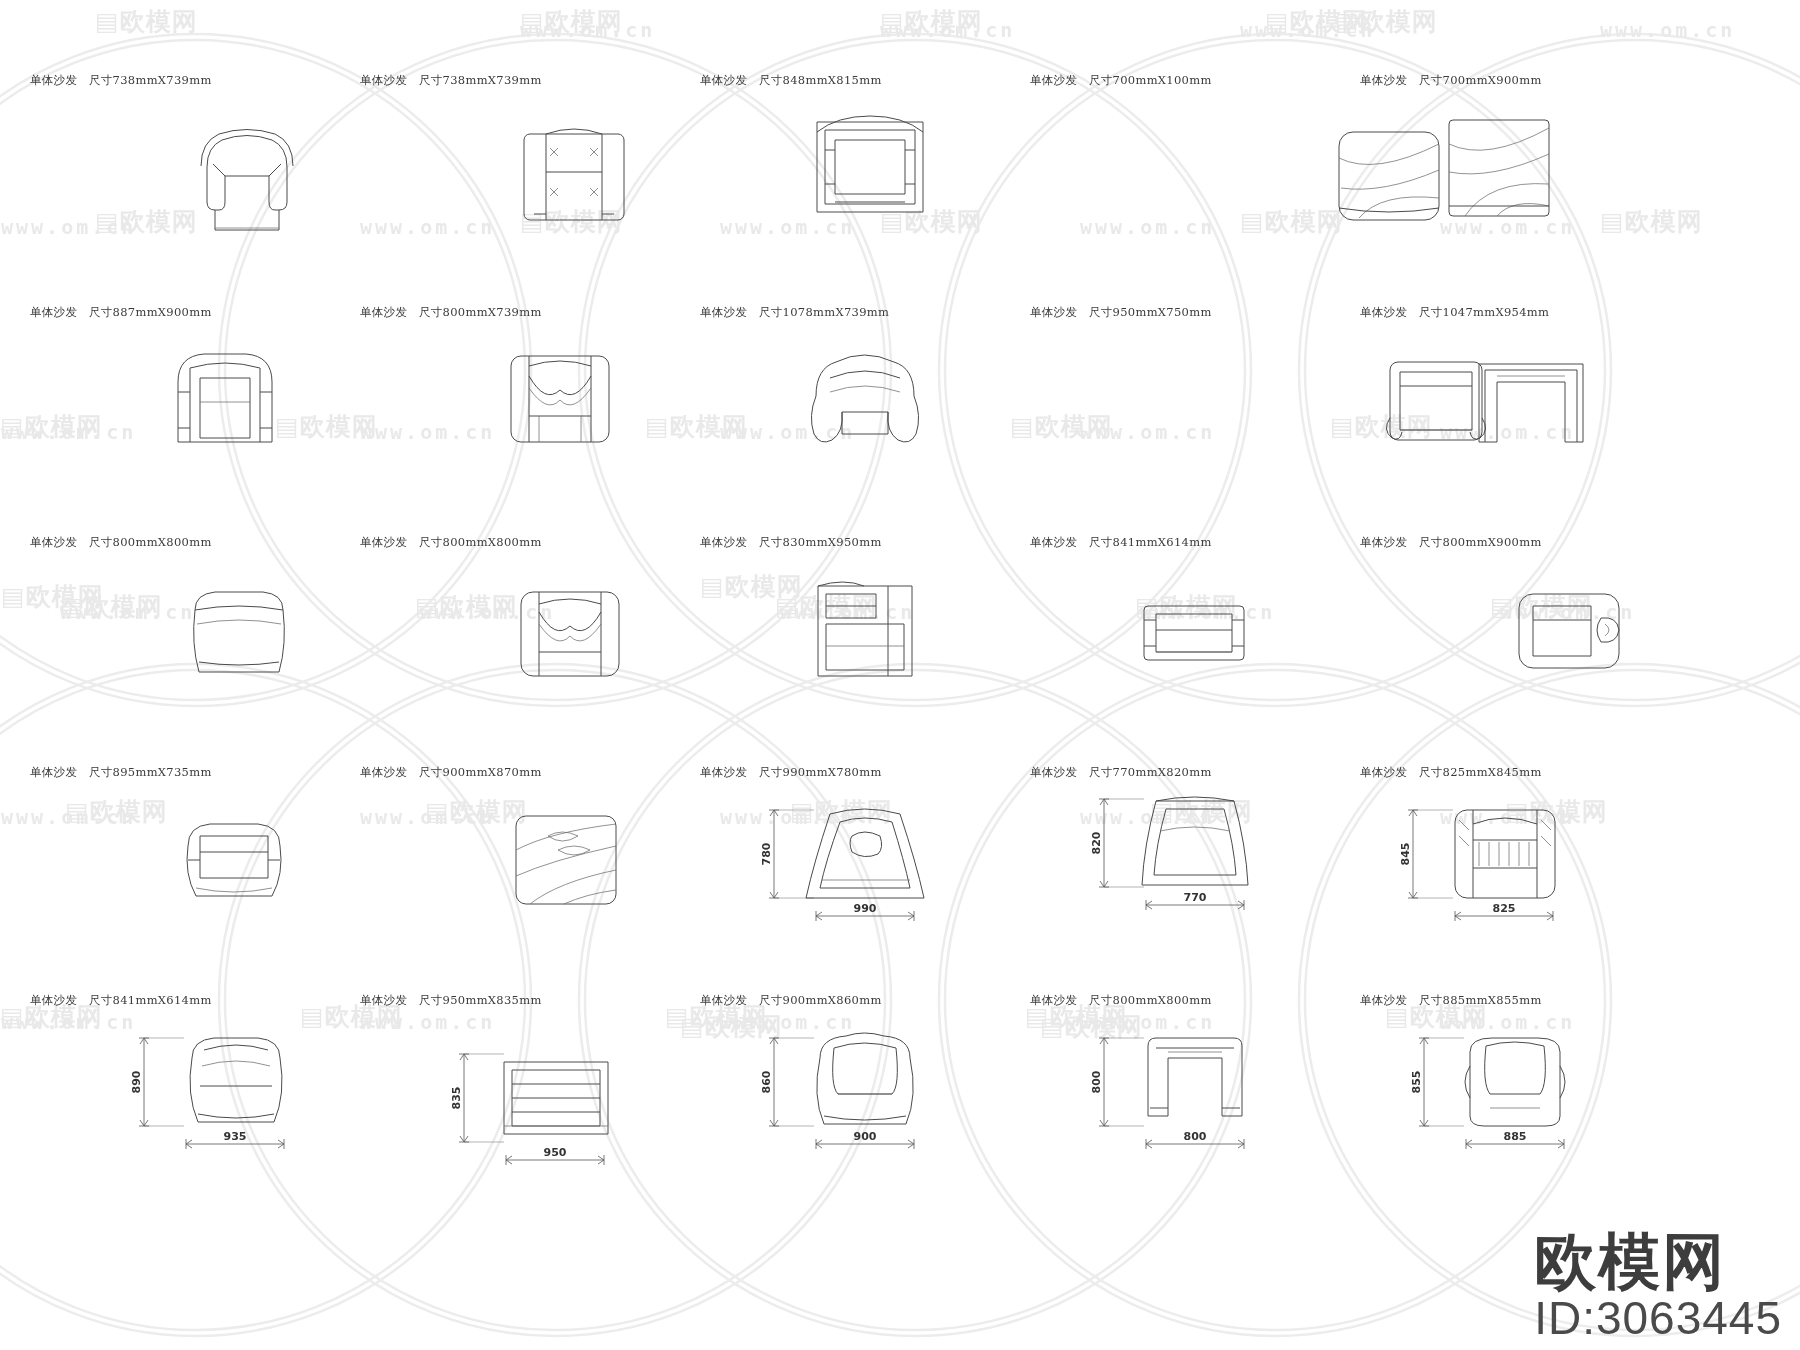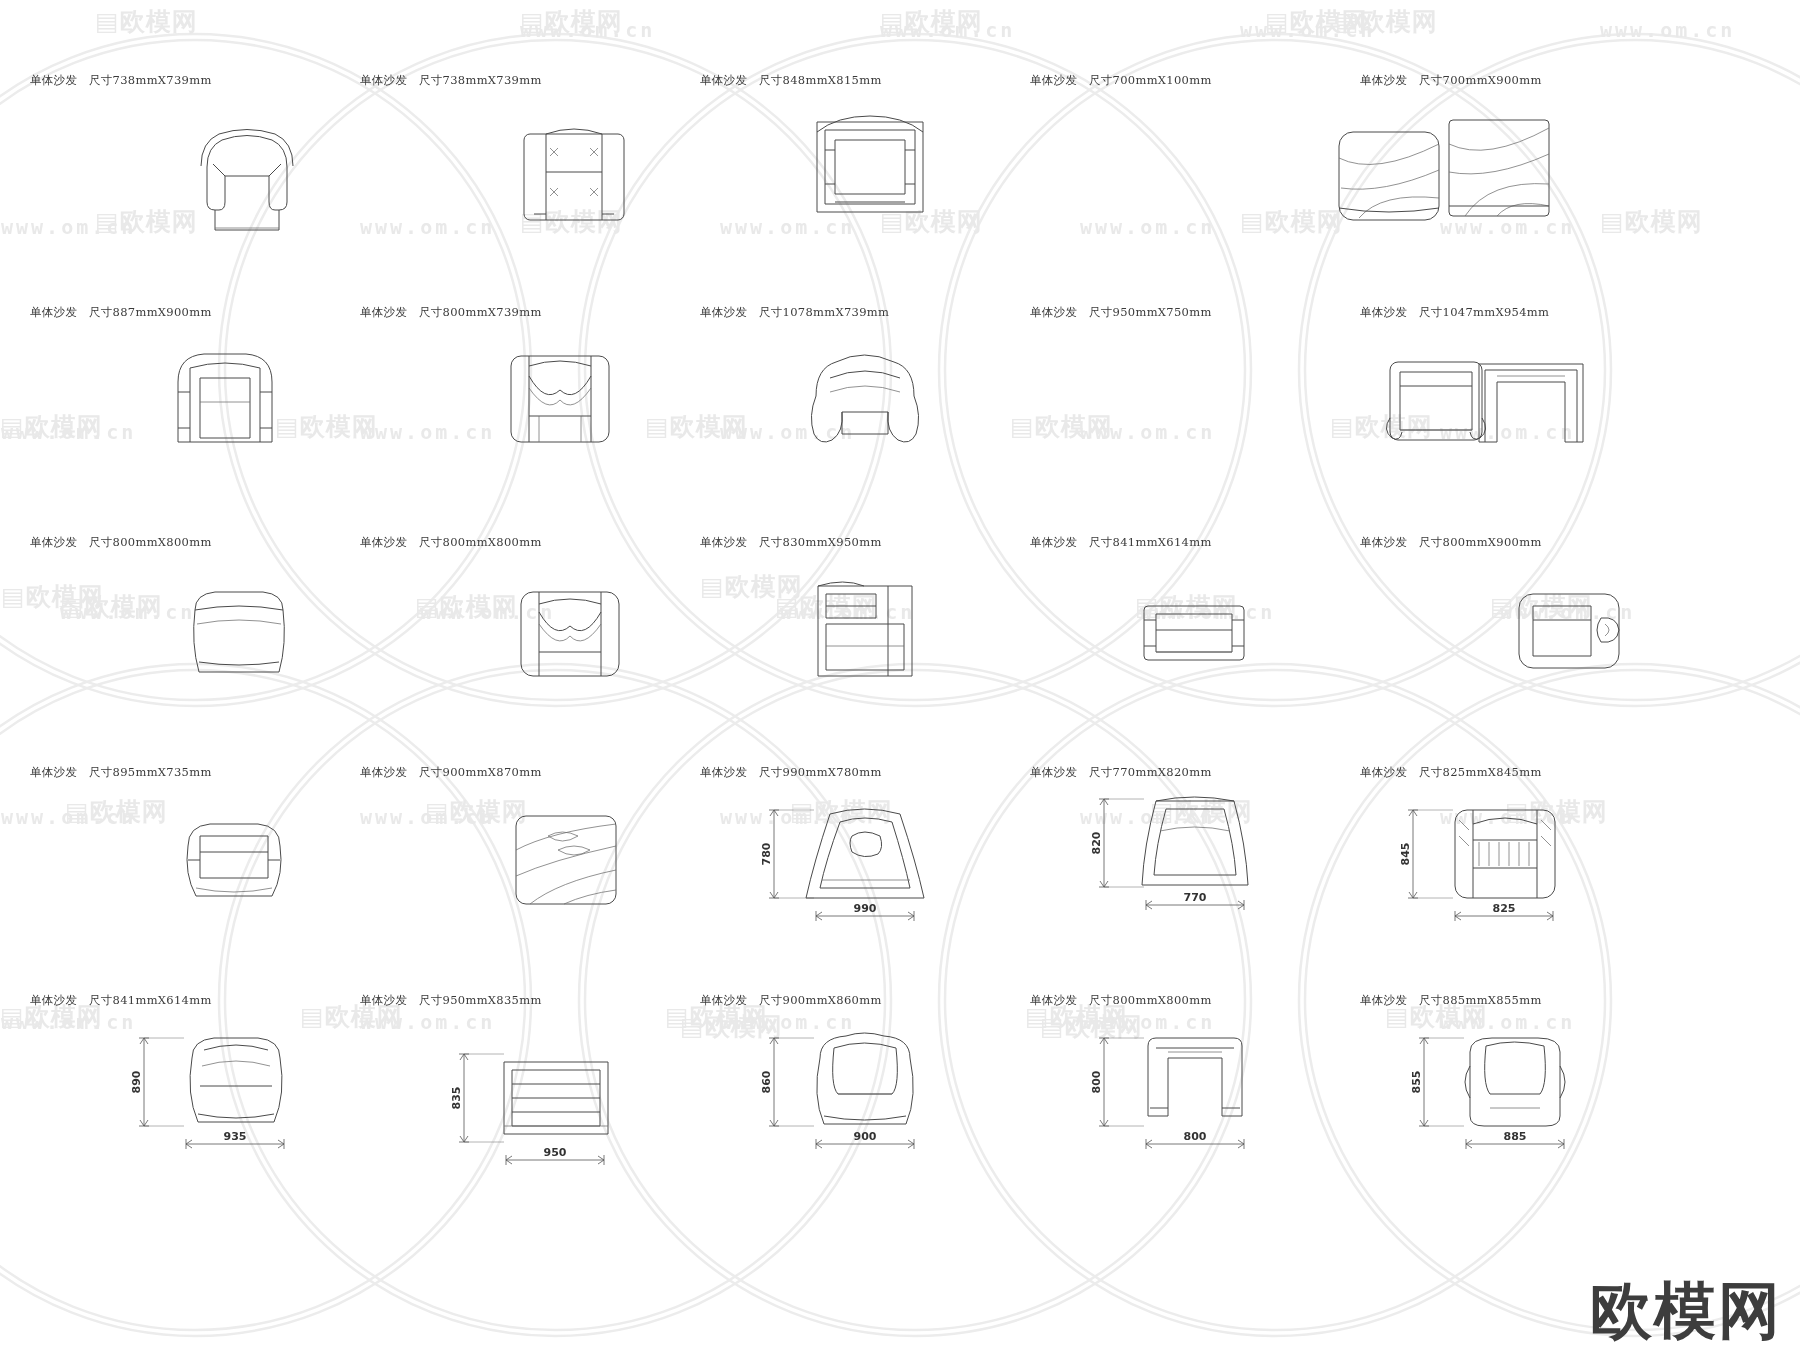--- a/index.html
+++ b/index.html
@@ -573,13 +573,14 @@
           <path class="dim" d="M16 120 L22 116 M16 120 L22 124 M114 120 L108 116 M114 120 L108 124"></path>
           <text class="dimtxt" x="65" y="116" text-anchor="middle">885</text>
         </g>
         </svg>
       </div>
     </div>
   </div>
 
 <div id="brand">
   <span class="brand-cn">欧模网</span>
+  <span class="brand-id">ID:3063445</span>
 </div>
 
 </body></html>

